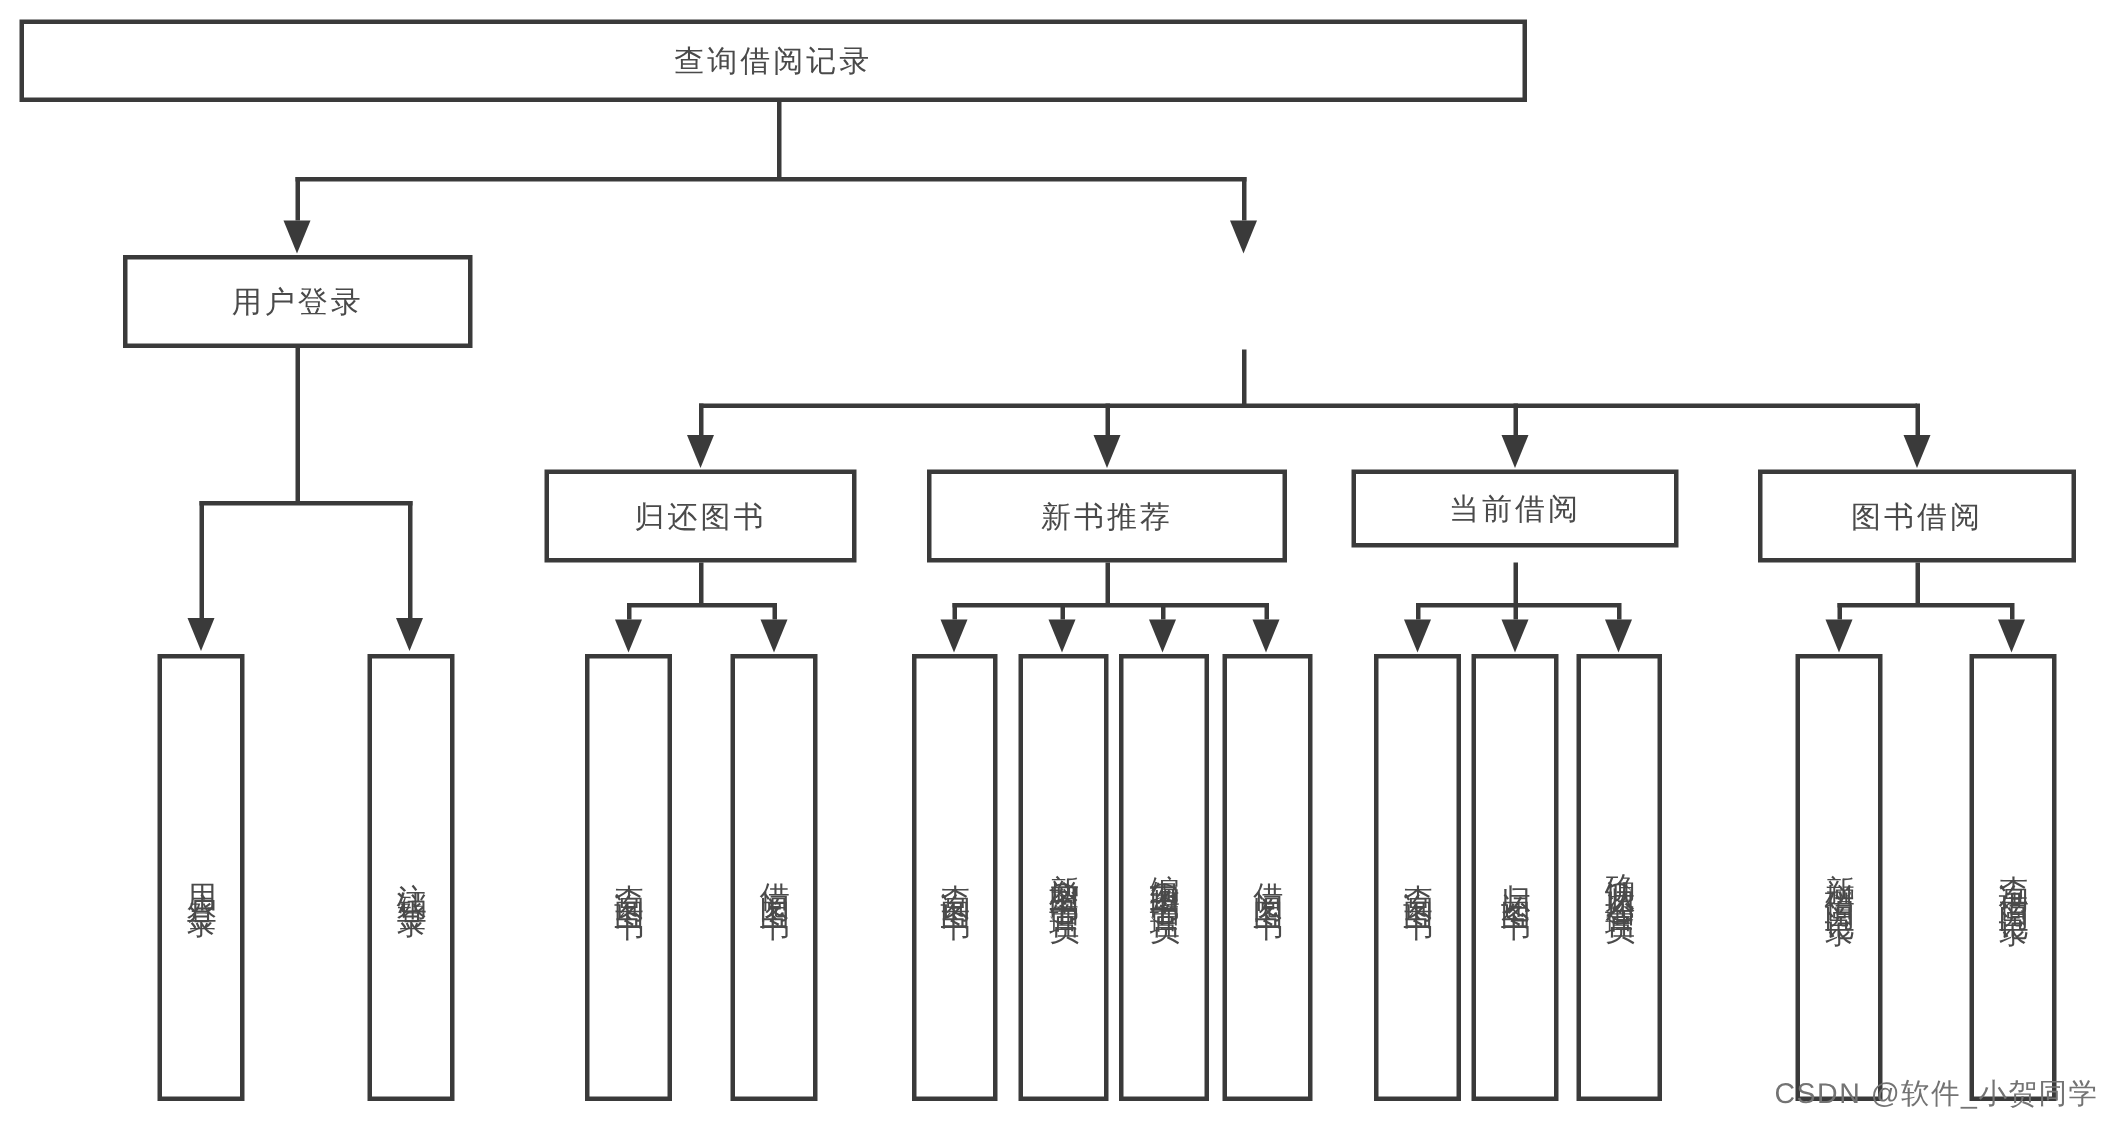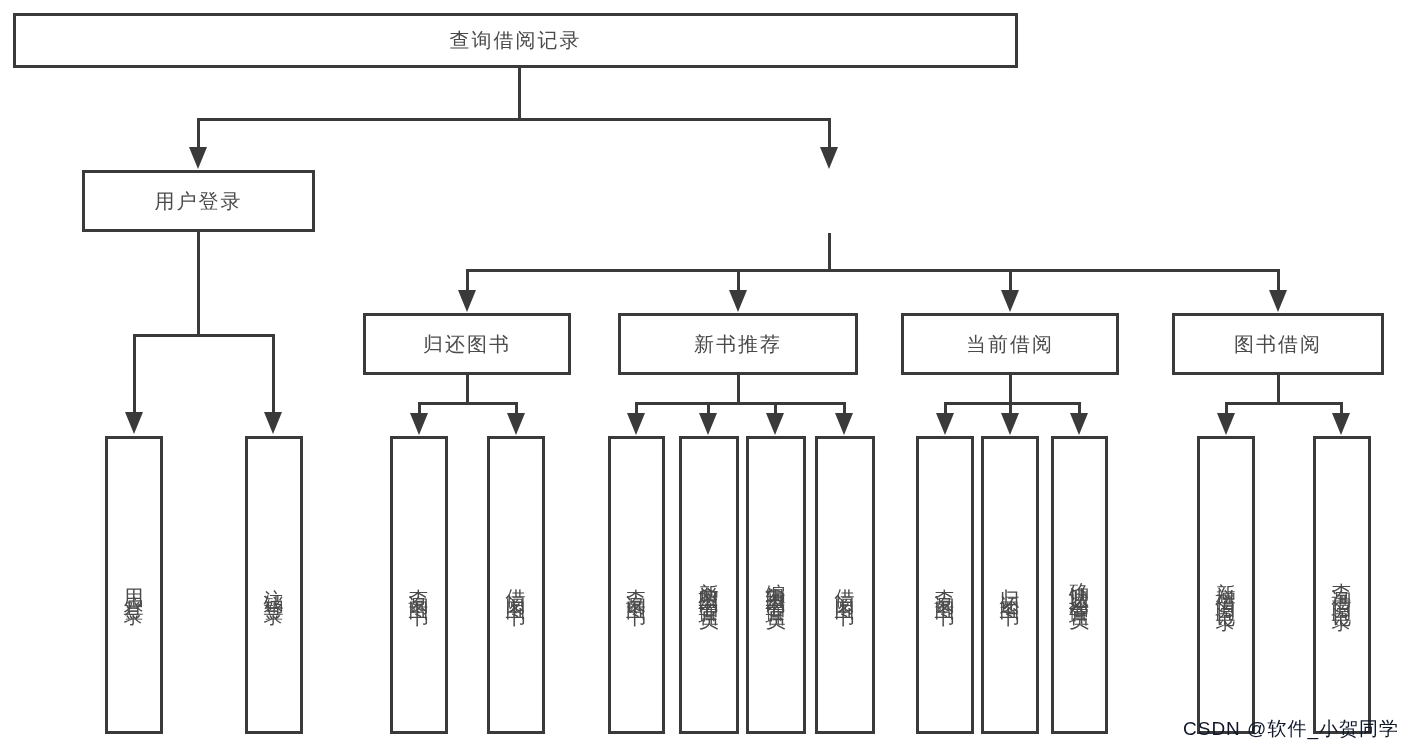--- a/index.html
+++ b/index.html
@@ -32,38 +32,38 @@
   .vline{width:3px;}
   .arrow{
     position:absolute;width:0;height:0;
     border-left:9px solid transparent;
     border-right:9px solid transparent;
     border-top:22px solid #3a3a3a;
   }
   .watermark{
     position:absolute;
     left:1183px;top:716px;
-    font-size:19px;color:#0f172a;
+    font-size:19px;color:#737373;
     letter-spacing:1px;
     white-space:nowrap;
     z-index:5;
   }
 </style>
 </head>
 <body>
 
 <div id="canvas">
 
   <div class="node" style="left:13px;top:13px;width:1005px;height:55px;">查询借阅记录</div>
 
   <div class="node" style="left:82px;top:170px;width:233px;height:62px;">用户登录</div>
 
   <div class="node" style="left:363px;top:313px;width:208px;height:62px;">归还图书</div>
   <div class="node" style="left:618px;top:313px;width:240px;height:62px;">新书推荐</div>
-  <div class="node" style="left:901px;top:313px;width:218px;height:62px;">当前借阅</div>
+  <div class="node" style="left:901px;top:313px;width:218px;height:52px;">当前借阅</div>
   <div class="node" style="left:1172px;top:313px;width:212px;height:62px;">图书借阅</div>
 
   <div class="node vnode" style="left:105px;top:436px;width:58px;height:298px;">用户登录</div>
   <div class="node vnode" style="left:245px;top:436px;width:58px;height:298px;">注销登录</div>
 
   <div class="node vnode" style="left:390px;top:436px;width:58px;height:298px;">查询图书</div>
   <div class="node vnode" style="left:487px;top:436px;width:58px;height:298px;">借阅图书</div>
 
   <div class="node vnode" style="left:608px;top:436px;width:57px;height:298px;">查询图书</div>
   <div class="node vnode" style="left:679px;top:436px;width:60px;height:298px;letter-spacing:4px;">新增图书（管理员）</div>

